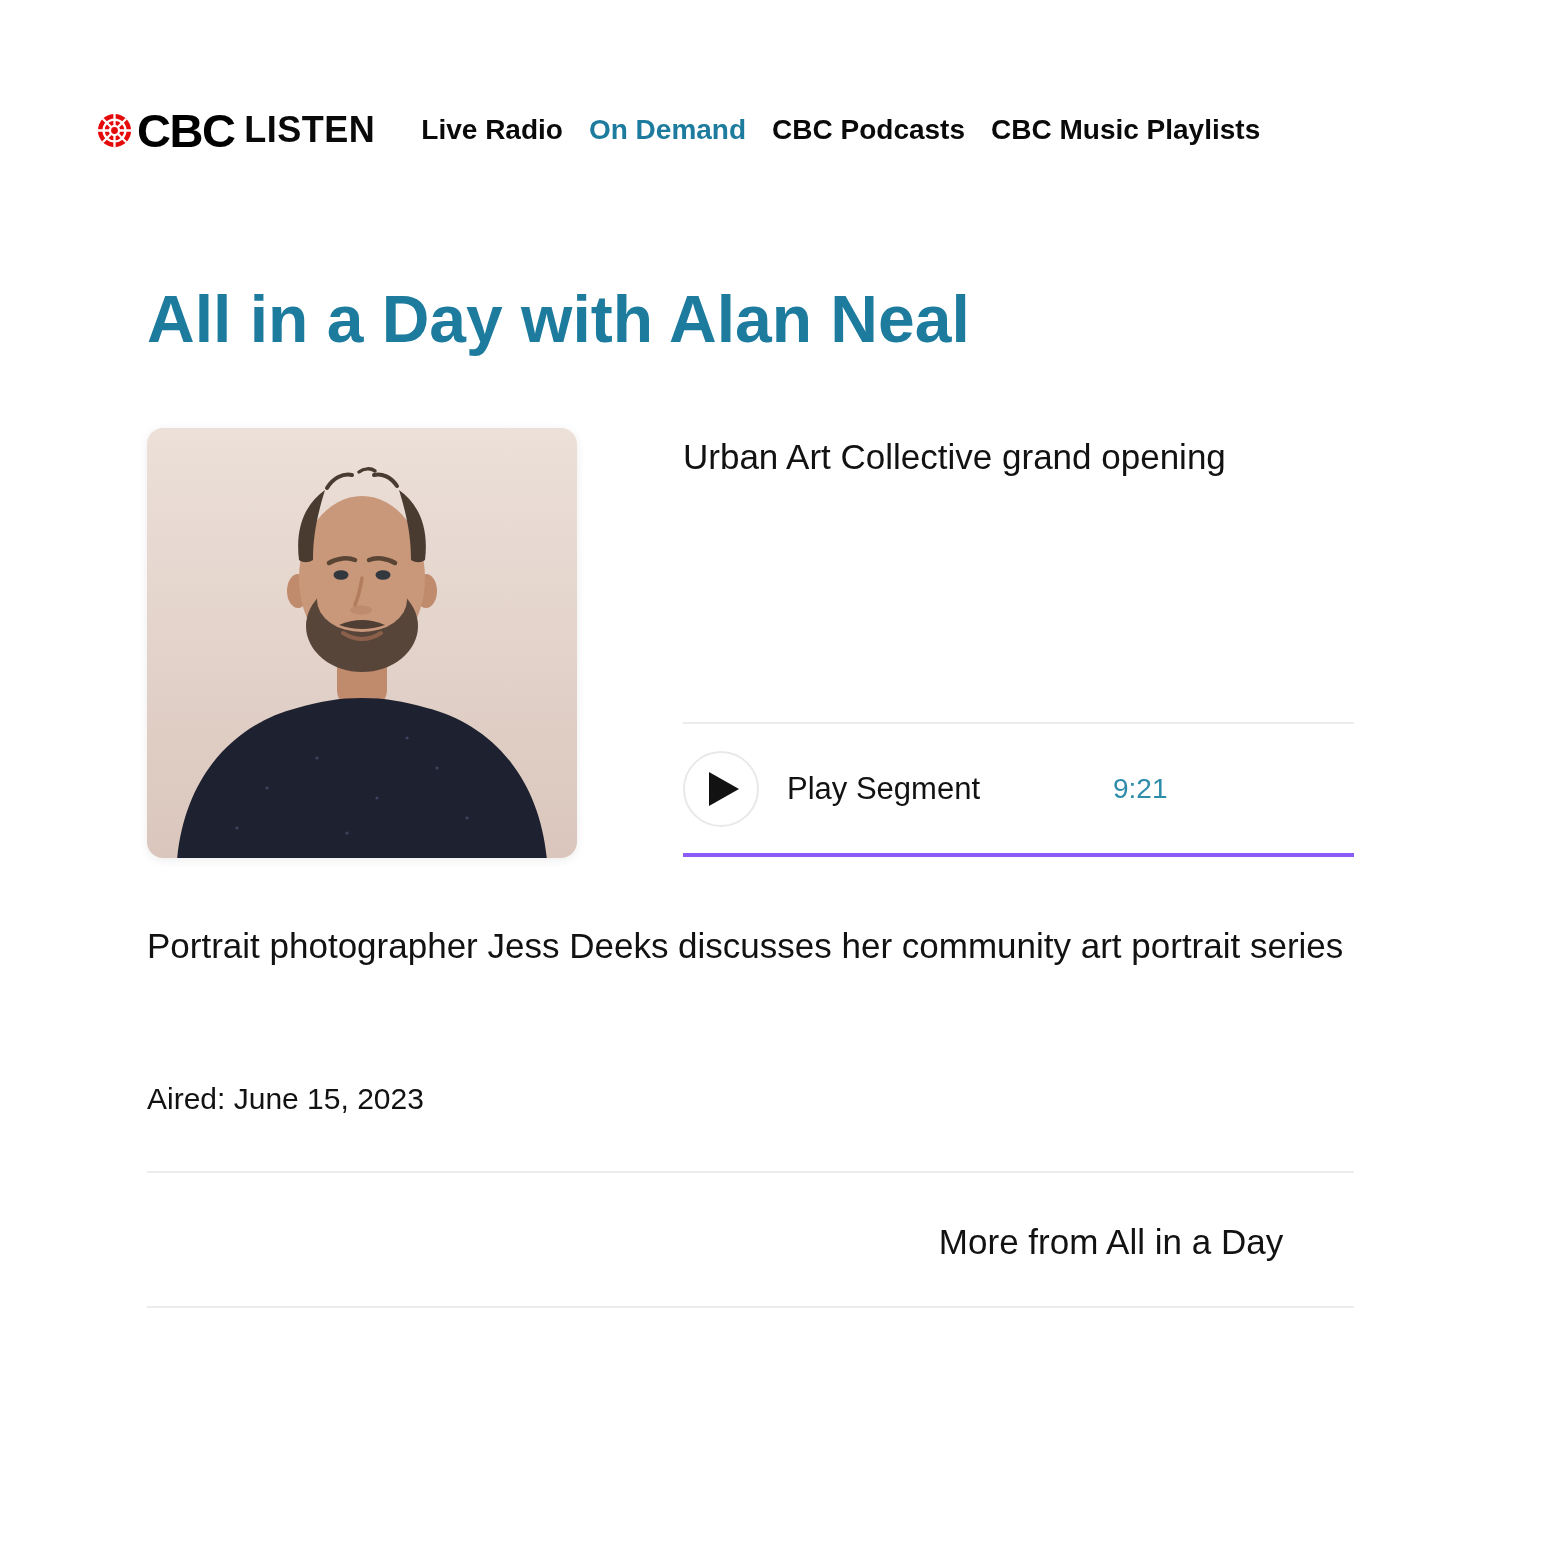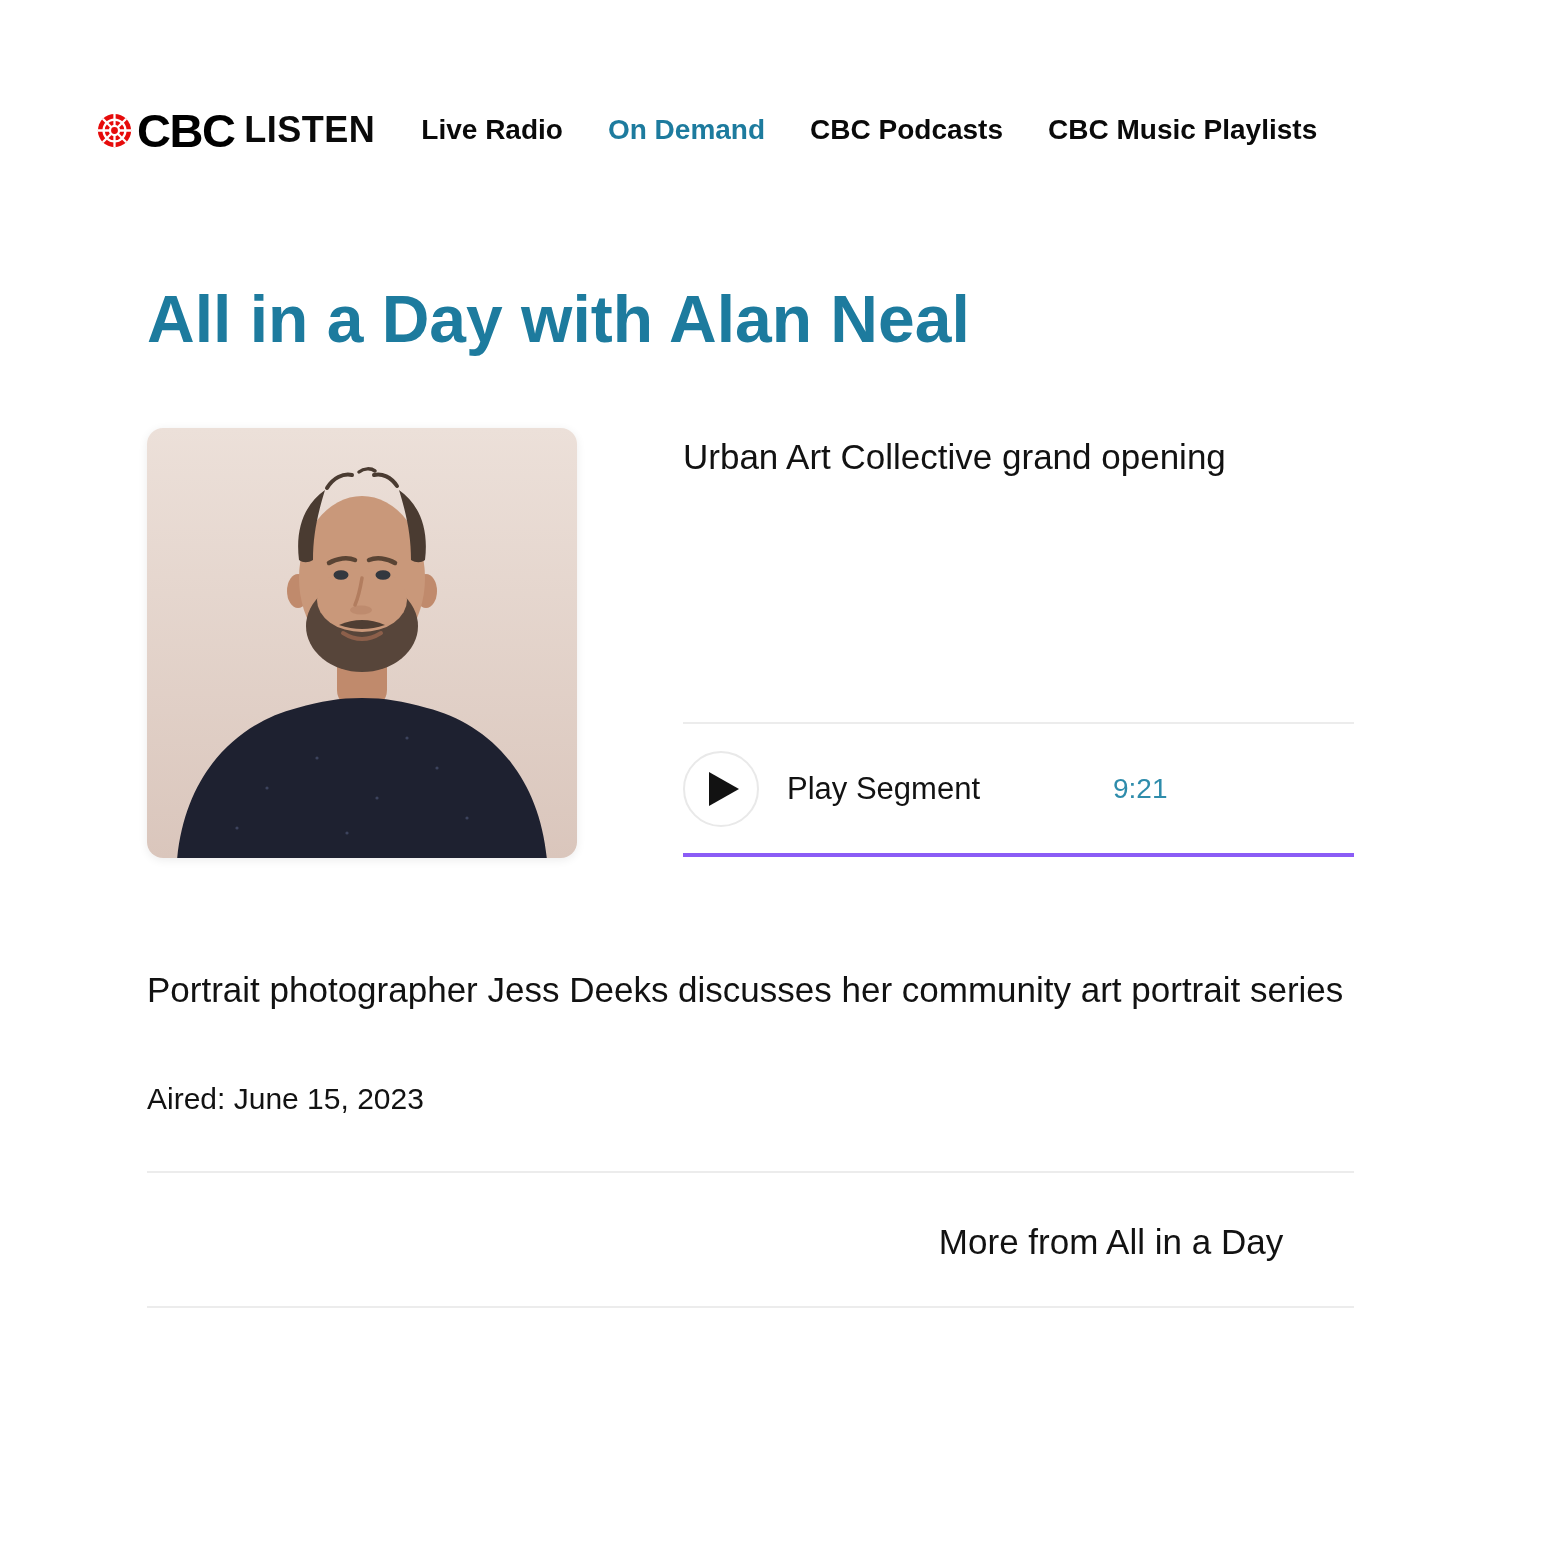--- a/index.html
+++ b/index.html
@@ -14,21 +14,21 @@
   
   .header{
     position:absolute;left:97px;top:103px;height:54px;
     display:flex;align-items:center;
   }
   .logo{display:flex;align-items:center;cursor:pointer;}
   .gem{width:35px;height:35px;margin-right:5px;display:block;}
   .brand-cbc{font-size:47px;font-weight:700;letter-spacing:-1.5px;color:#000;}
   .brand-listen{font-size:36px;font-weight:700;letter-spacing:0.5px;color:#0a0a0a;margin-left:10px;
     font-stretch:condensed;}
-  .nav{display:flex;margin-left:46px;gap:45px;}
+  .nav{display:flex;margin-left:46px;gap:26px;}
   .nav-item{font-size:28px;font-weight:700;color:#0a0a0a;cursor:pointer;white-space:nowrap;}
   .nav-item.active{color:#1d7b9e;}
   
   .page-title{
     position:absolute;left:147px;top:281px;
     font-size:66px;font-weight:700;color:#1d7b9e;
     letter-spacing:0;white-space:nowrap;margin:0;
   }
   
   .photo{
@@ -55,21 +55,21 @@
     display:flex;align-items:center;justify-content:center;
     cursor:pointer;flex:0 0 auto;padding:0;
   }
   .play-btn svg{display:block;margin-left:6px;}
   .play-label{font-size:31px;color:#121212;margin-left:28px;white-space:nowrap;}
   .duration{
     position:absolute;left:430px;top:50%;transform:translateY(-50%);
     font-size:28px;color:#2e8cab;white-space:nowrap;
   }
   
-  .description{position:absolute;left:147px;top:920px;font-size:35px;line-height:52px;color:#121212;margin-top:44px;}
+  .description{position:absolute;left:147px;top:920px;font-size:35px;line-height:52px;color:#121212;}
   .description div{white-space:nowrap;}
   .aired{position:absolute;left:147px;top:1082px;font-size:30px;color:#121212;white-space:nowrap;}
   
   .divider{position:absolute;left:147px;width:1278px;height:2px;background:#ececec;}
   .divider-top{top:1171px;}
   .divider-bottom{top:1306px;}
   .more-heading{
     position:absolute;left:147px;top:1222px;width:1928px;
     text-align:center;font-size:35px;font-weight:400;color:#121212;margin:0;
   }

